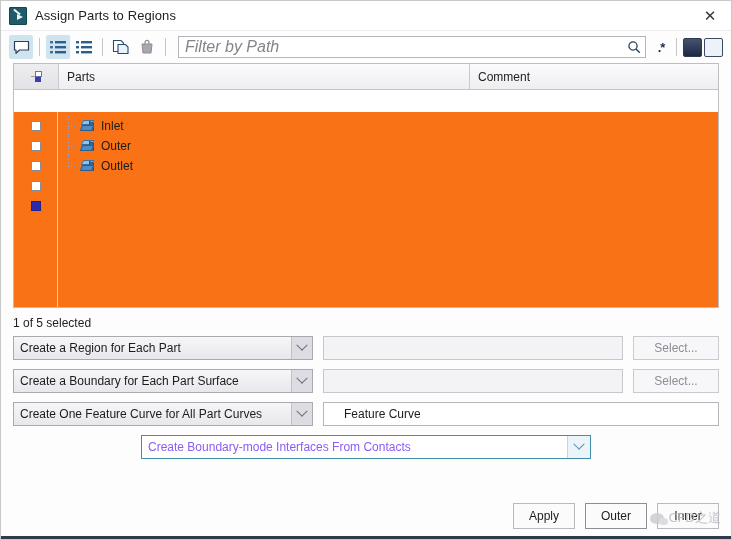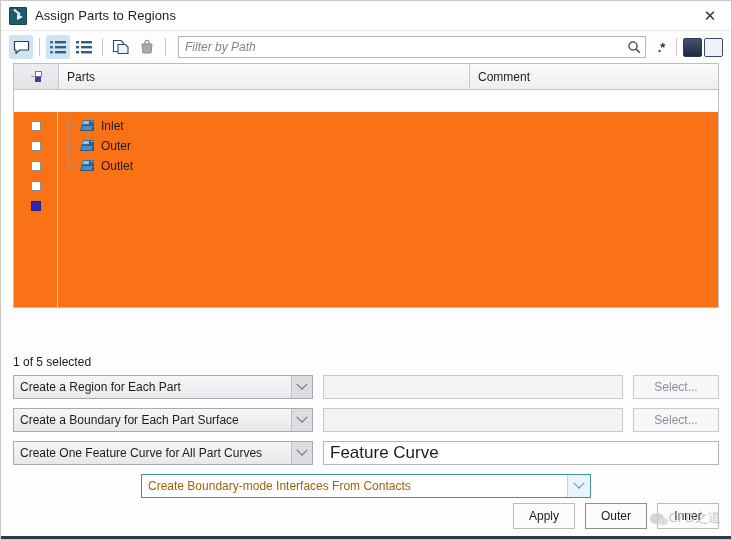--- a/index.html
+++ b/index.html
@@ -77,21 +77,21 @@
   }
   .filter-wrap{
     flex:1;height:22px;
     border:1px solid #b5b5bb;background:#fff;
     display:flex;align-items:center;
     margin:0 4px 0 6px;
     box-sizing:border-box;
   }
   .filter-input{
     flex:1;border:0;outline:none;background:transparent;
-    font-family:inherit;font-size:12px;
+    font-family:inherit;font-size:16px;
     color:#6c6c72;
     padding:0 6px;height:100%;
   }
   .filter-input::placeholder{color:#84848a;font-style:italic;opacity:1;}
   .magnifier{
     width:22px;height:20px;display:flex;align-items:center;justify-content:center;
     cursor:pointer;
   }
   .regex-btn{
     width:18px;height:22px;display:flex;align-items:center;justify-content:center;
@@ -221,21 +221,20 @@
     left:2px;top:4px;width:3px;height:3px;background:#5a5a62;
   }
   .lbl{font-size:12px;color:#1c1c1c;white-space:nowrap;}
   .lbl.bold{font-weight:700;}
 
   
   .status{
     padding:8px 0 6px 12px;
     font-size:12px;color:#222;
     flex:0 0 auto;
-    margin-top:39px;
   }
 
   
   .opts{padding:0 12px;flex:0 0 auto;}
   .orow{display:flex;align-items:center;margin-bottom:9px;}
   .combo{
     width:300px;flex:0 0 300px;height:24px;
     border:1px solid #a9a9b0;
     background:linear-gradient(#f6f6f8,#e8e8ec);
     display:flex;align-items:center;
@@ -254,21 +253,21 @@
   .chev{
     width:7px;height:7px;
     border-right:1.6px solid #6e6e78;
     border-bottom:1.6px solid #6e6e78;
     transform:rotate(45deg) translate(-2px,-2px);
   }
   .txtfield{
     flex:1;height:24px;margin-left:10px;
     border:1px solid #c6c6cc;background:#f3f3f5;
     box-sizing:border-box;display:flex;align-items:center;
-    padding:0 6px;font-size:17px;color:#4a4a50;
+    padding:0 20px;font-size:12px;color:#4a4a50;
   }
   .txtfield.enabled{background:#ffffff;border:1px solid #b5b5bb;color:#1c1c1c;}
   .selbtn{
     width:86px;flex:0 0 86px;height:24px;margin-left:10px;
     border:1px solid #c9c9cf;background:#f7f7f9;
     display:flex;align-items:center;justify-content:center;
     font-size:12px;color:#8d8d95;cursor:pointer;box-sizing:border-box;
   }
 
   .orow.wide .txtfield{margin-left:10px;}
@@ -276,21 +275,21 @@
   
   .focus-row{
     display:flex;justify-content:center;margin-top:6px;
   }
   .combo-focus{
     width:450px;height:24px;
     border:1px solid #3f8fa8;background:#ffffff;
     display:flex;align-items:center;box-sizing:border-box;cursor:pointer;
   }
   .combo-focus .ctext{
-    flex:1;padding:0 6px;font-size:12px;color:#a16207;white-space:nowrap;
+    flex:1;padding:0 6px;font-size:12px;color:#8b5cf6;white-space:nowrap;
   }
   .combo-focus .carrow{
     width:22px;flex:0 0 22px;height:100%;
     display:flex;align-items:center;justify-content:center;
     background:#eaf4f9;border-left:1px solid #bcd9e5;
   }
   .combo-focus .chev{
     border-right-color:#5f93ad;border-bottom-color:#5f93ad;
   }
 

